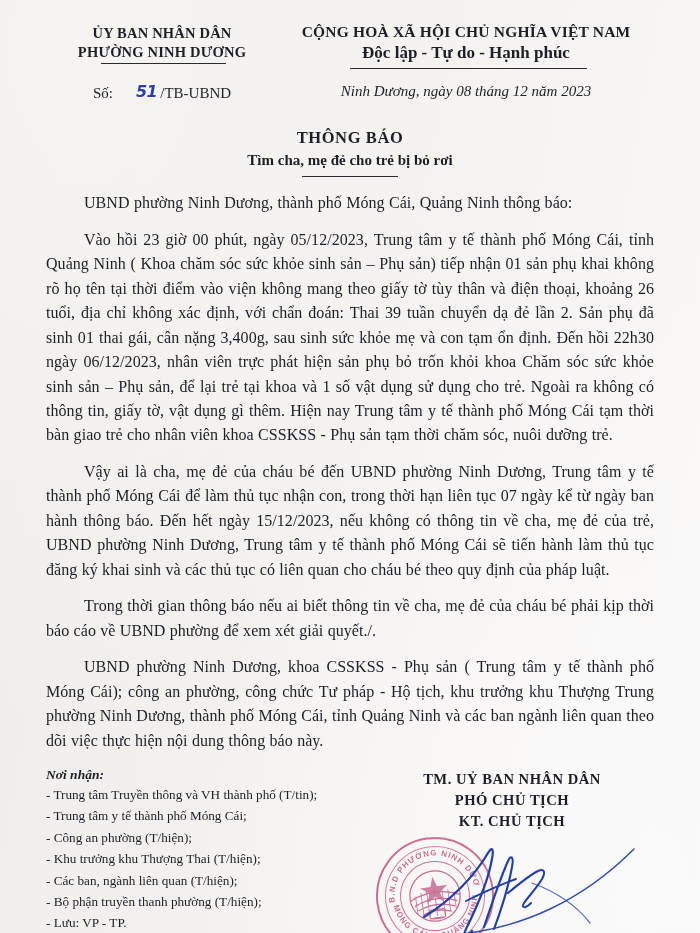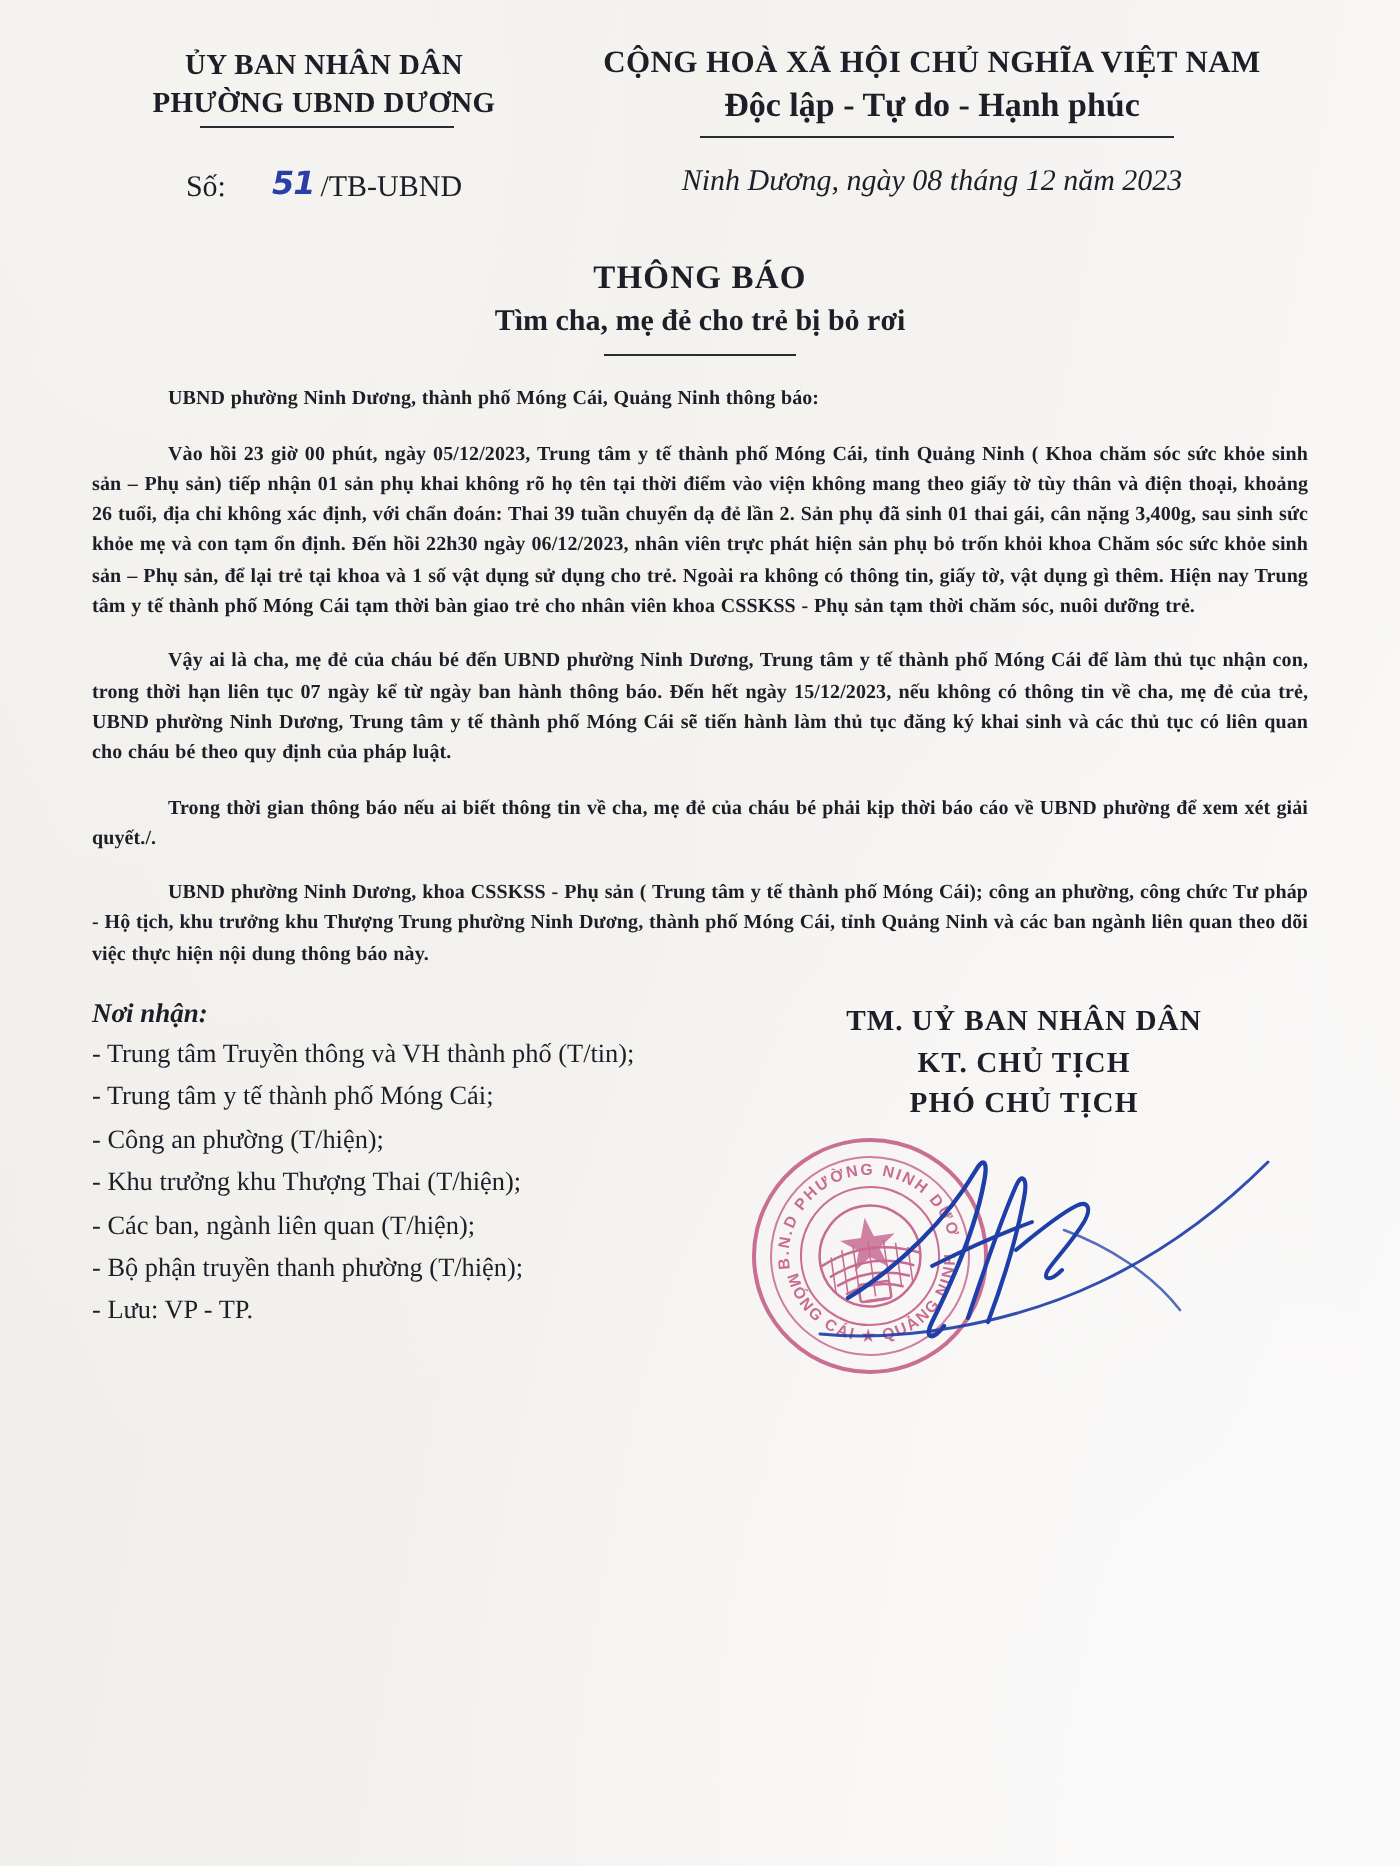--- a/index.html
+++ b/index.html
@@ -140,27 +140,26 @@
     margin: 7px auto 0 auto;
   }
 
   
   .body {
     padding: 0 46px;
     margin-top: 14px;
   }
   p.para {
     margin: 0 0 12px 0;
-    font-size: 10px;
+    font-size: 16px;
     line-height: 1.53;
     text-align: justify;
     text-indent: 38px;
     letter-spacing: 0.05px;
     word-spacing: 0.3px;
-    font-weight: bold;
   }
 
   
   .footer {
     display: flex;
     padding: 2px 40px 0 46px;
     margin-top: 4px;
   }
   .recipients {
     width: 318px;
@@ -255,21 +254,21 @@
 </style>
 </head>
 <body>
 
 <div class="page">
   <div class="sheet">
 
     <div class="header">
       <div class="hdr-left">
         <div class="org-line1">ỦY BAN NHÂN DÂN</div>
-        <div><span class="org-line2">PHƯỜNG UBND DƯƠNG</span></div>
+        <div><span class="org-line2">PHƯỜNG NINH DƯƠNG</span></div>
       </div>
       <div class="hdr-right">
         <div class="nation-line">CỘNG HOÀ XÃ HỘI CHỦ NGHĨA VIỆT NAM</div>
         <div><span class="motto">Độc lập - Tự do - Hạnh phúc</span></div>
       </div>
     </div>
 
     <div class="meta-row">
       <div class="meta-left">
         <span>Số:</span><span class="doc-no-written">51</span><span>/TB-UBND</span>
@@ -301,22 +300,22 @@
           <li>- Công an phường (T/hiện);</li>
           <li>- Khu trưởng khu Thượng Thai (T/hiện);</li>
           <li>- Các ban, ngành liên quan (T/hiện);</li>
           <li>- Bộ phận truyền thanh phường (T/hiện);</li>
           <li>- Lưu: VP - TP.</li>
         </ul>
       </div>
 
       <div class="signature">
         <div class="sig-line">TM. UỶ BAN NHÂN DÂN</div>
+        <div class="sig-line">PHÓ CHỦ TỊCH</div>
         <div class="sig-line">KT. CHỦ TỊCH</div>
-        <div class="sig-line">PHÓ CHỦ TỊCH</div>
 
         <div class="sig-stage">
 
           <div class="seal">
             <div class="seal-inner-ring"></div>
 
             <svg class="seal-text-svg" viewBox="0 0 118 118">
               <defs>
                 <path id="arcTop" d="M 17,59 A 42,42 0 0 1 101,59" fill="none"></path>
                 <path id="arcBot" d="M 15,59 A 44,44 0 0 0 103,59" fill="none"></path>

